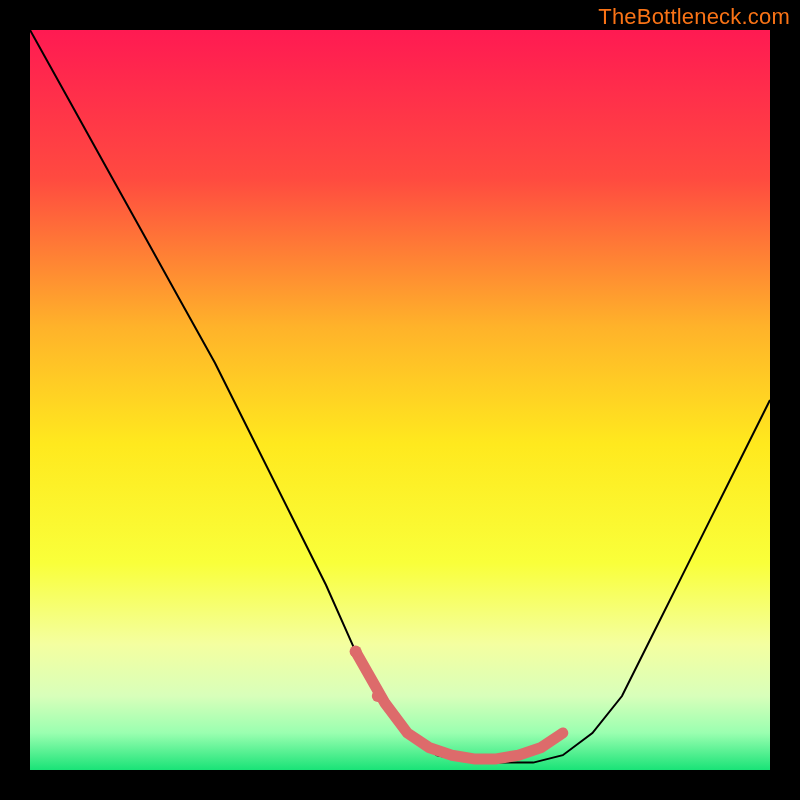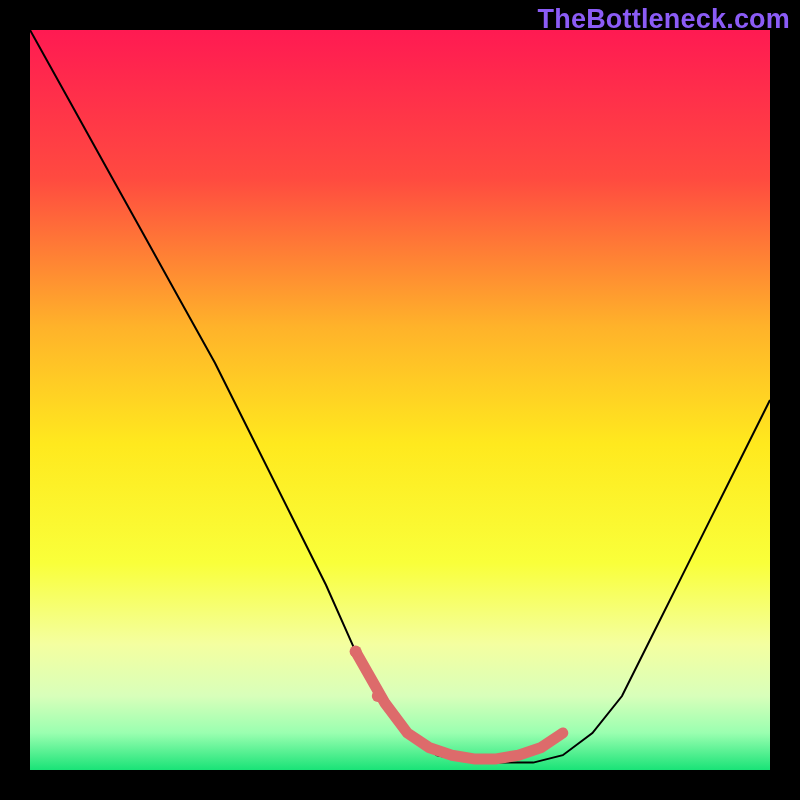--- a/index.html
+++ b/index.html
@@ -14,23 +14,23 @@
   .frame {
     position: relative;
     width: 800px;
     height: 800px;
     background: #000;
   }
   .watermark {
     position: absolute;
     top: 4px;
     right: 10px;
-    color: #8b5cf6;
-    font-size: 27px;
-    font-weight: 700;
+    color: #f97316;
+    font-size: 22px;
+    font-weight: 400;
     letter-spacing: 0.2px;
     z-index: 10;
   }
   .plot {
     position: absolute;
     left: 30px;
     top: 30px;
     width: 740px;
     height: 740px;
   }

